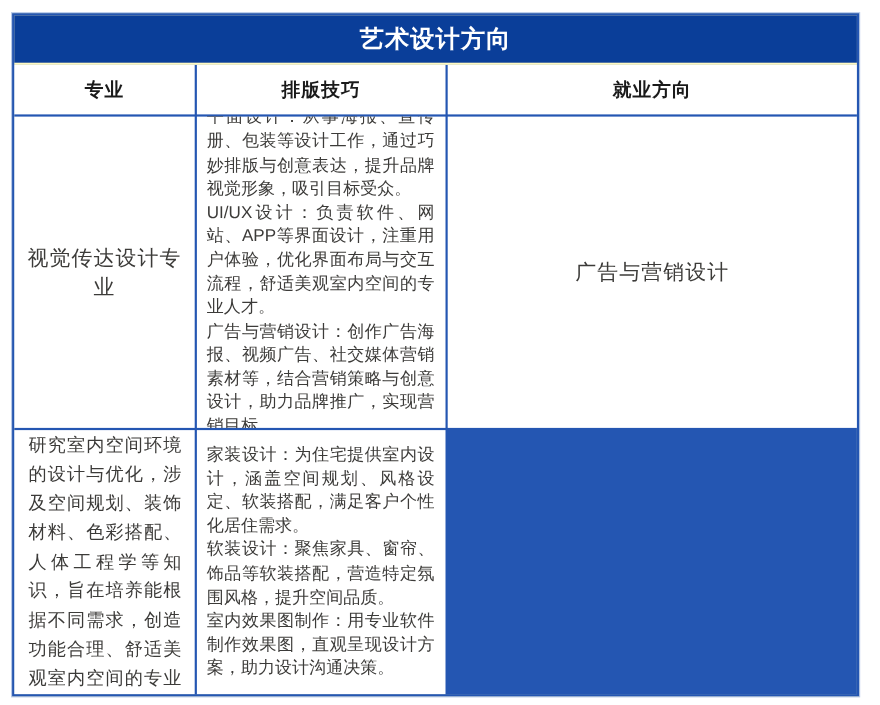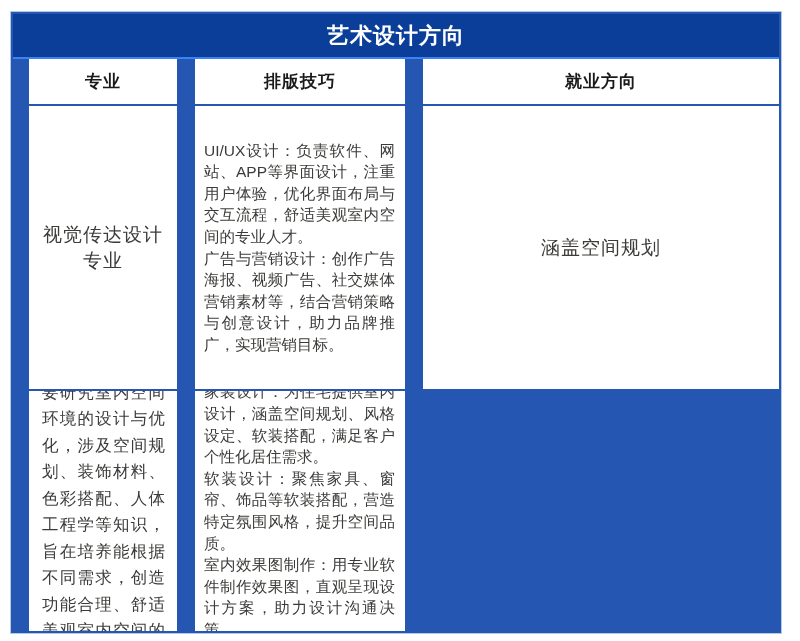--- a/index.html
+++ b/index.html
@@ -15,21 +15,21 @@
     background: #ffffff;
     overflow: hidden;
   }
   .table-wrap {
     position: absolute;
     left: 11px;
     top: 12px;
     width: 770px;
     box-sizing: border-box;
     border: 2px solid #2456b2;
-    background: #3b82f6;
+    background: #fef9c3;
     box-shadow: 0 0 0 1px #b7c9e9;
   }
   .title-bar {
     height: 43px;
     background: #0a3e99;
     display: flex;
     align-items: center;
     justify-content: center;
     margin-bottom: 2px;
   }
@@ -43,21 +43,20 @@
     display: grid;
     grid-template-columns: 164px 226px 1fr;
     grid-template-rows: 45px 283px 240px;
     gap: 2px;
     background: #2456b2;
   }
   .cell {
     background: #ffffff;
     box-sizing: border-box;
     overflow: hidden;
-    margin-left: 16px;
   }
   .head-cell {
     display: flex;
     align-items: center;
     justify-content: center;
     font-size: 17px;
     font-weight: bold;
     color: #1a1a1a;
     letter-spacing: 1px;
   }
@@ -108,25 +107,26 @@
     </div>
 
     <div class="grid">
 
       <div class="cell head-cell">专业</div>
       <div class="cell head-cell">排版技巧</div>
       <div class="cell head-cell">就业方向</div>
 
       <div class="cell major-cell">视觉传达设计专业</div>
       <div class="cell careers-cell">
+        <p>平面设计：从事海报、宣传册、包装等设计工作，通过巧妙排版与创意表达，提升品牌视觉形象，吸引目标受众。</p>
         <p>UI/UX设计：负责软件、网站、APP等界面设计，注重用户体验，优化界面布局与交互流程，舒适美观室内空间的专业人才。</p>
         <p>广告与营销设计：创作广告海报、视频广告、社交媒体营销素材等，结合营销策略与创意设计，助力品牌推广，实现营销目标。</p>
       </div>
 
-      <div class="cell major-cell">涵盖空间规划</div>
+      <div class="cell major-cell">广告与营销设计</div>
       <div class="cell overview-cell">
         <span>室内设计专业主要研究室内空间环境的设计与优化，涉及空间规划、装饰材料、色彩搭配、人体工程学等知识，旨在培养能根据不同需求，创造功能合理、舒适美观室内空间的专业人才。</span>
       </div>
       <div class="cell careers-cell">
         <p>家装设计：为住宅提供室内设计，涵盖空间规划、风格设定、软装搭配，满足客户个性化居住需求。</p>
         <p>软装设计：聚焦家具、窗帘、饰品等软装搭配，营造特定氛围风格，提升空间品质。</p>
         <p>室内效果图制作：用专业软件制作效果图，直观呈现设计方案，助力设计沟通决策。</p>
       </div>
 
     </div>

